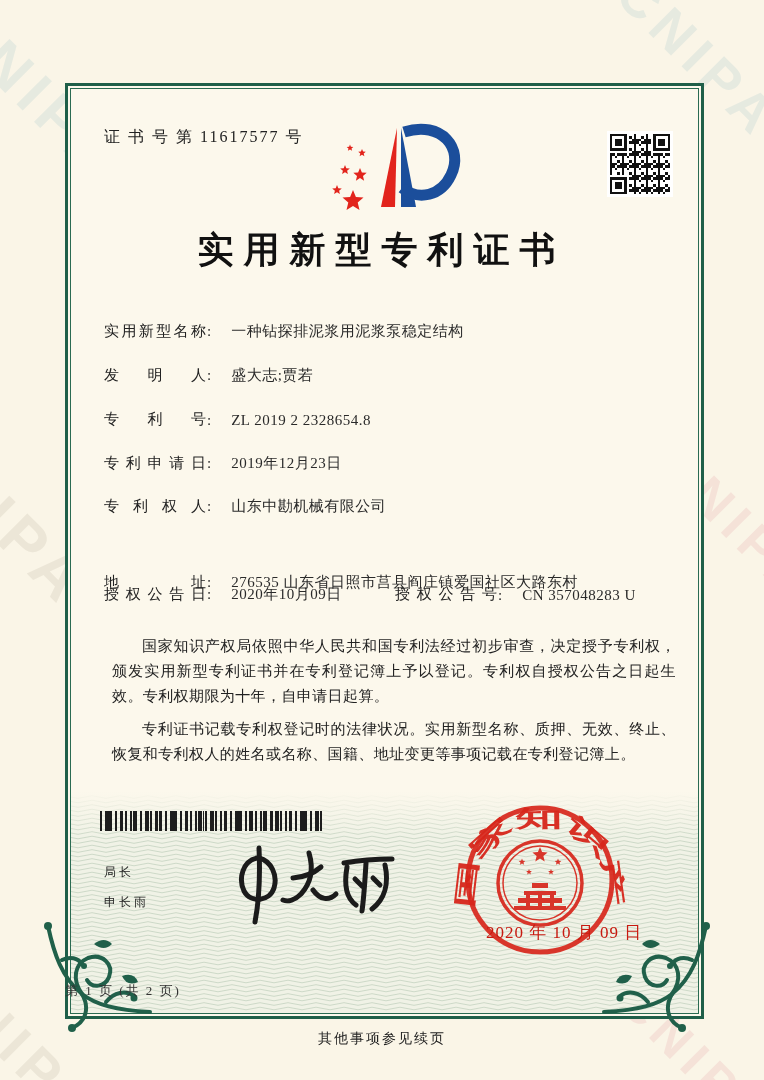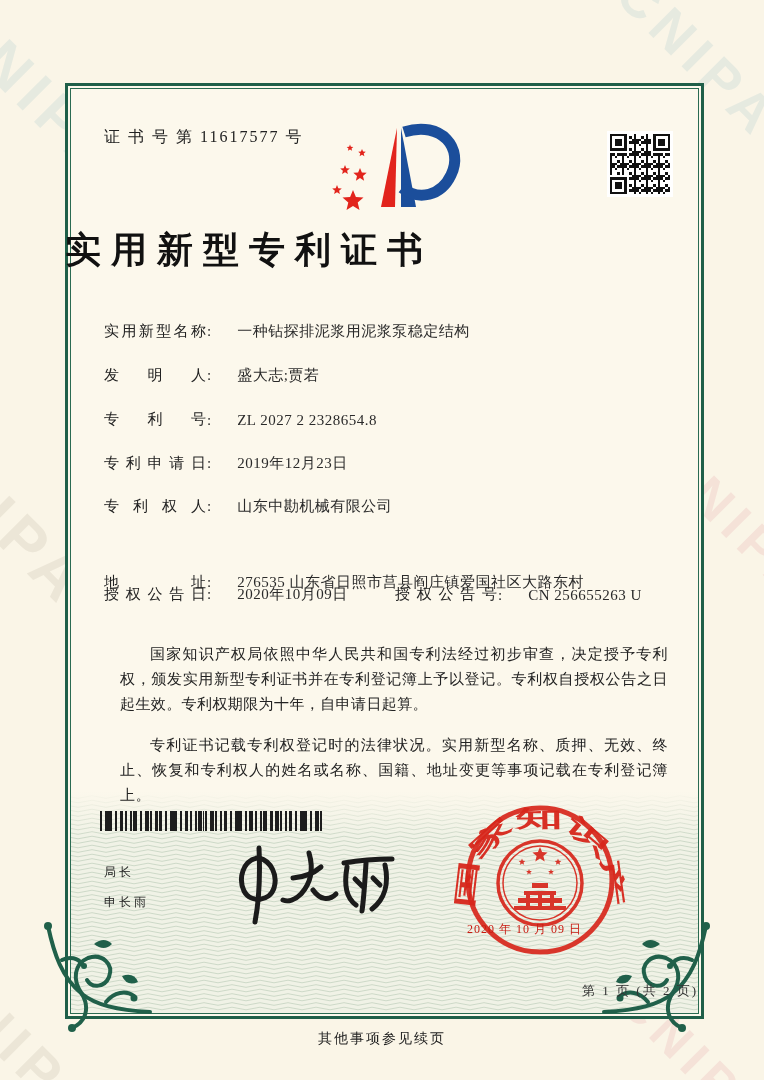--- a/index.html
+++ b/index.html
@@ -24,48 +24,48 @@
   .band{position:absolute;left:3px;right:3px;bottom:3px;height:222px;background:#f0f2e6;overflow:hidden;}
   .band .fade{position:absolute;left:0;right:0;top:0;height:46px;
               background:linear-gradient(180deg,#fcf8ec 0%,rgba(252,248,236,0) 100%);}
   .band svg{position:absolute;left:0;top:0;}
   
   .cert-no{position:absolute;left:104px;top:127px;font-size:16px;letter-spacing:2px;color:#222;z-index:3;}
   .logo{position:absolute;left:318px;top:116px;width:150px;height:102px;z-index:3;}
   .qr{position:absolute;left:607px;top:131px;width:66px;height:66px;background:#fff;
       padding:3px;box-sizing:border-box;z-index:3;}
   .qr svg{display:block;width:100%;height:100%;}
-  .title{position:absolute;left:65px;top:226px;width:633px;text-align:left;
+  .title{position:absolute;left:65px;top:226px;width:633px;text-align:center;
          font-size:36px;font-weight:700;letter-spacing:10px;color:#111;z-index:3;}
   
   .row{position:absolute;left:104px;font-size:15px;z-index:3;white-space:nowrap;color:#2a2a2a;}
   .row .lbl{display:inline-block;width:102px;text-align:justify;text-align-last:justify;
             vertical-align:bottom;color:#222;}
   .row .colon{margin-left:1px;}
-  .row .val{margin-left:26px;letter-spacing:.5px;}
+  .row .val{margin-left:20px;letter-spacing:.5px;}
   .row .pair2{position:absolute;left:291px;top:0;white-space:nowrap;}
   .row .pair2 .lbl{width:102px;}
   
   .body-text{position:absolute;left:104px;top:626px;width:580px;z-index:3;}
-  .body-text p{margin:16px;font-size:15px;line-height:25px;text-align:justify;
+  .body-text p{margin:8px;font-size:15px;line-height:25px;text-align:justify;
                text-indent:2em;color:#222;letter-spacing:.4px;}
   
   .barcode{position:absolute;left:100px;top:811px;width:224px;height:20px;z-index:3;
     background:
       repeating-linear-gradient(90deg,#1d1d1d 0 2px,rgba(0,0,0,0) 2px 5px),
       repeating-linear-gradient(90deg,rgba(0,0,0,0) 0 7px,#1d1d1d 7px 10px,rgba(0,0,0,0) 10px 13px),
       repeating-linear-gradient(90deg,rgba(0,0,0,0) 0 11px,#1d1d1d 11px 12px,rgba(0,0,0,0) 12px 23px);
   }
   .signer{position:absolute;left:104px;top:864px;z-index:3;font-size:12px;letter-spacing:3px;color:#222;}
   .signer div{margin-bottom:13px;}
   .signature{position:absolute;left:213px;top:840px;z-index:4;}
   .seal{position:absolute;left:452px;top:799px;z-index:4;}
-  .seal-date{position:absolute;left:467px;top:921px;z-index:5;font-size:12px;
+  .seal-date{position:absolute;left:486px;top:921px;z-index:5;font-size:17px;
              color:#c81a10;letter-spacing:1px;white-space:nowrap;}
-  .page-info{position:absolute;left:65px;top:982px;width:633px;text-align:right;
+  .page-info{position:absolute;left:65px;top:982px;width:633px;text-align:left;
              font-size:13px;letter-spacing:2px;color:#333;z-index:3;}
   .note{position:absolute;left:0;top:1030px;width:764px;text-align:center;
         font-size:14px;letter-spacing:2px;color:#222;z-index:3;}
   
   .flourish{position:absolute;z-index:2;}
   .flourish.bl{left:38px;top:920px;}
   .flourish.br{left:598px;top:920px;transform:scaleX(-1);}
 </style>
 </head>
 <body>
@@ -348,35 +348,35 @@
 
 <div class="title">实用新型专利证书</div>
 
 <div class="row" style="top:322px;">
   <span class="lbl">实用新型名称</span><span class="colon">:</span><span class="val">一种钻探排泥浆用泥浆泵稳定结构</span>
 </div>
 <div class="row" style="top:366px;">
   <span class="lbl">发明人</span><span class="colon">:</span><span class="val">盛大志;贾若</span>
 </div>
 <div class="row" style="top:410px;">
-  <span class="lbl">专利号</span><span class="colon">:</span><span class="val">ZL 2027 2 2328654.8</span>
+  <span class="lbl">专利号</span><span class="colon">:</span><span class="val">ZL 2019 2 2328654.8</span>
 </div>
 <div class="row" style="top:454px;">
   <span class="lbl">专利申请日</span><span class="colon">:</span><span class="val">2019年12月23日</span>
 </div>
 <div class="row" style="top:497px;">
   <span class="lbl">专利权人</span><span class="colon">:</span><span class="val">山东中勘机械有限公司</span>
 </div>
 <div class="row" style="top:573px;">
   <span class="lbl">地址</span><span class="colon">:</span><span class="val">276535 山东省日照市莒县阎庄镇爱国社区大路东村</span>
 </div>
 <div class="row" style="top:585px;">
   <span class="lbl">授权公告日</span><span class="colon">:</span><span class="val">2020年10月09日</span>
   <span class="pair2">
-    <span class="lbl">授权公告号</span><span class="colon">:</span><span class="val">CN 256655263 U</span>
+    <span class="lbl">授权公告号</span><span class="colon">:</span><span class="val">CN 357048283 U</span>
   </span>
 </div>
 
 <div class="body-text">
   <p>国家知识产权局依照中华人民共和国专利法经过初步审查，决定授予专利权，颁发实用新型专利证书并在专利登记簿上予以登记。专利权自授权公告之日起生效。专利权期限为十年，自申请日起算。</p>
   <p>专利证书记载专利权登记时的法律状况。实用新型名称、质押、无效、终止、恢复和专利权人的姓名或名称、国籍、地址变更等事项记载在专利登记簿上。</p>
 </div>
 
 <div class="barcode"></div>
 

